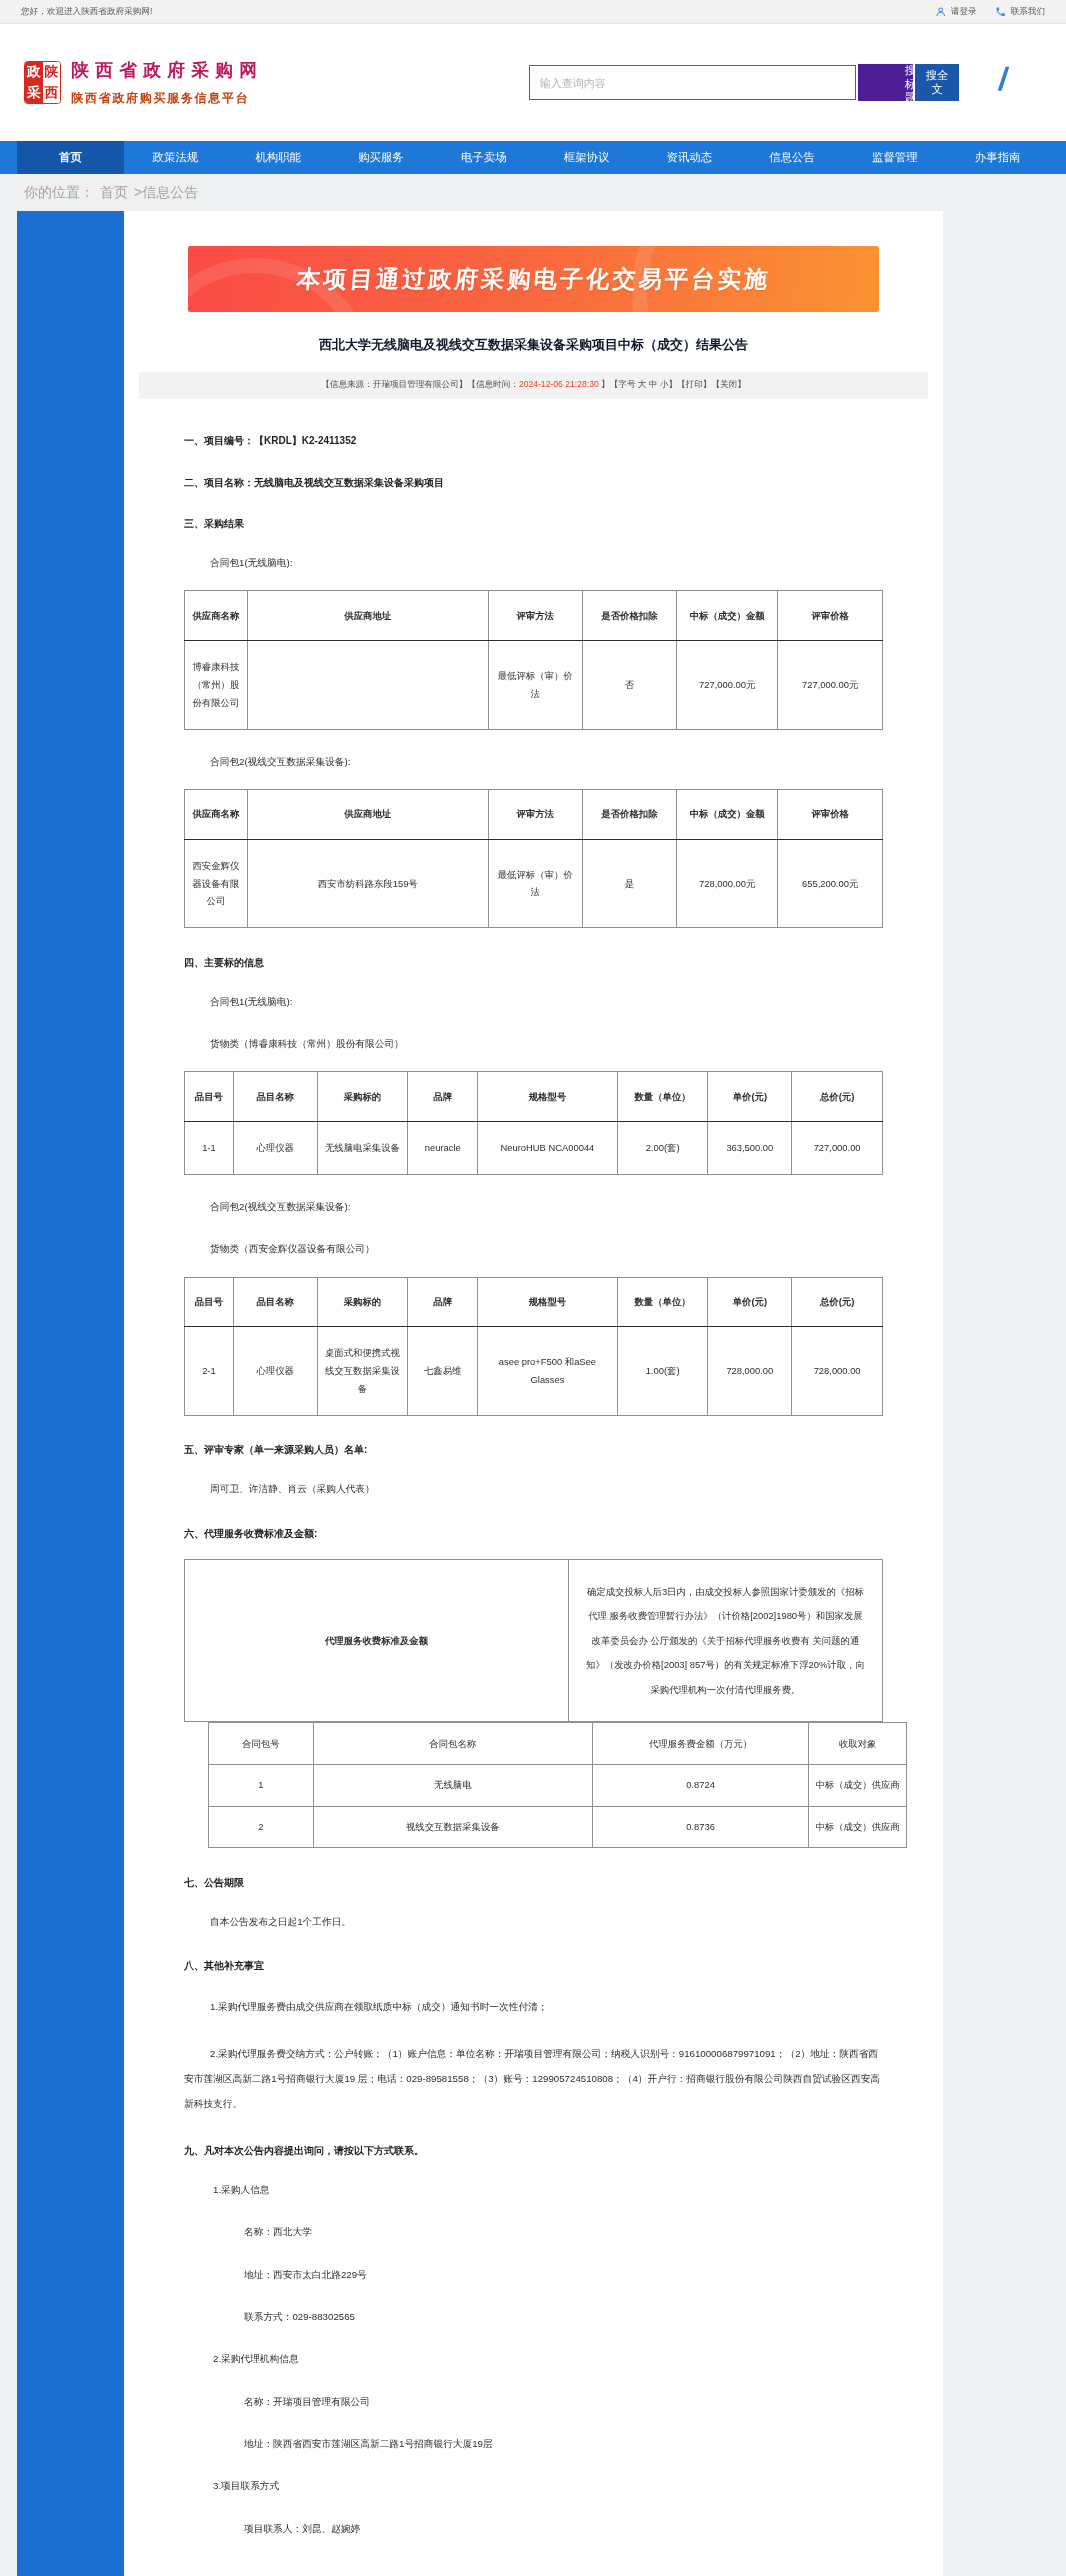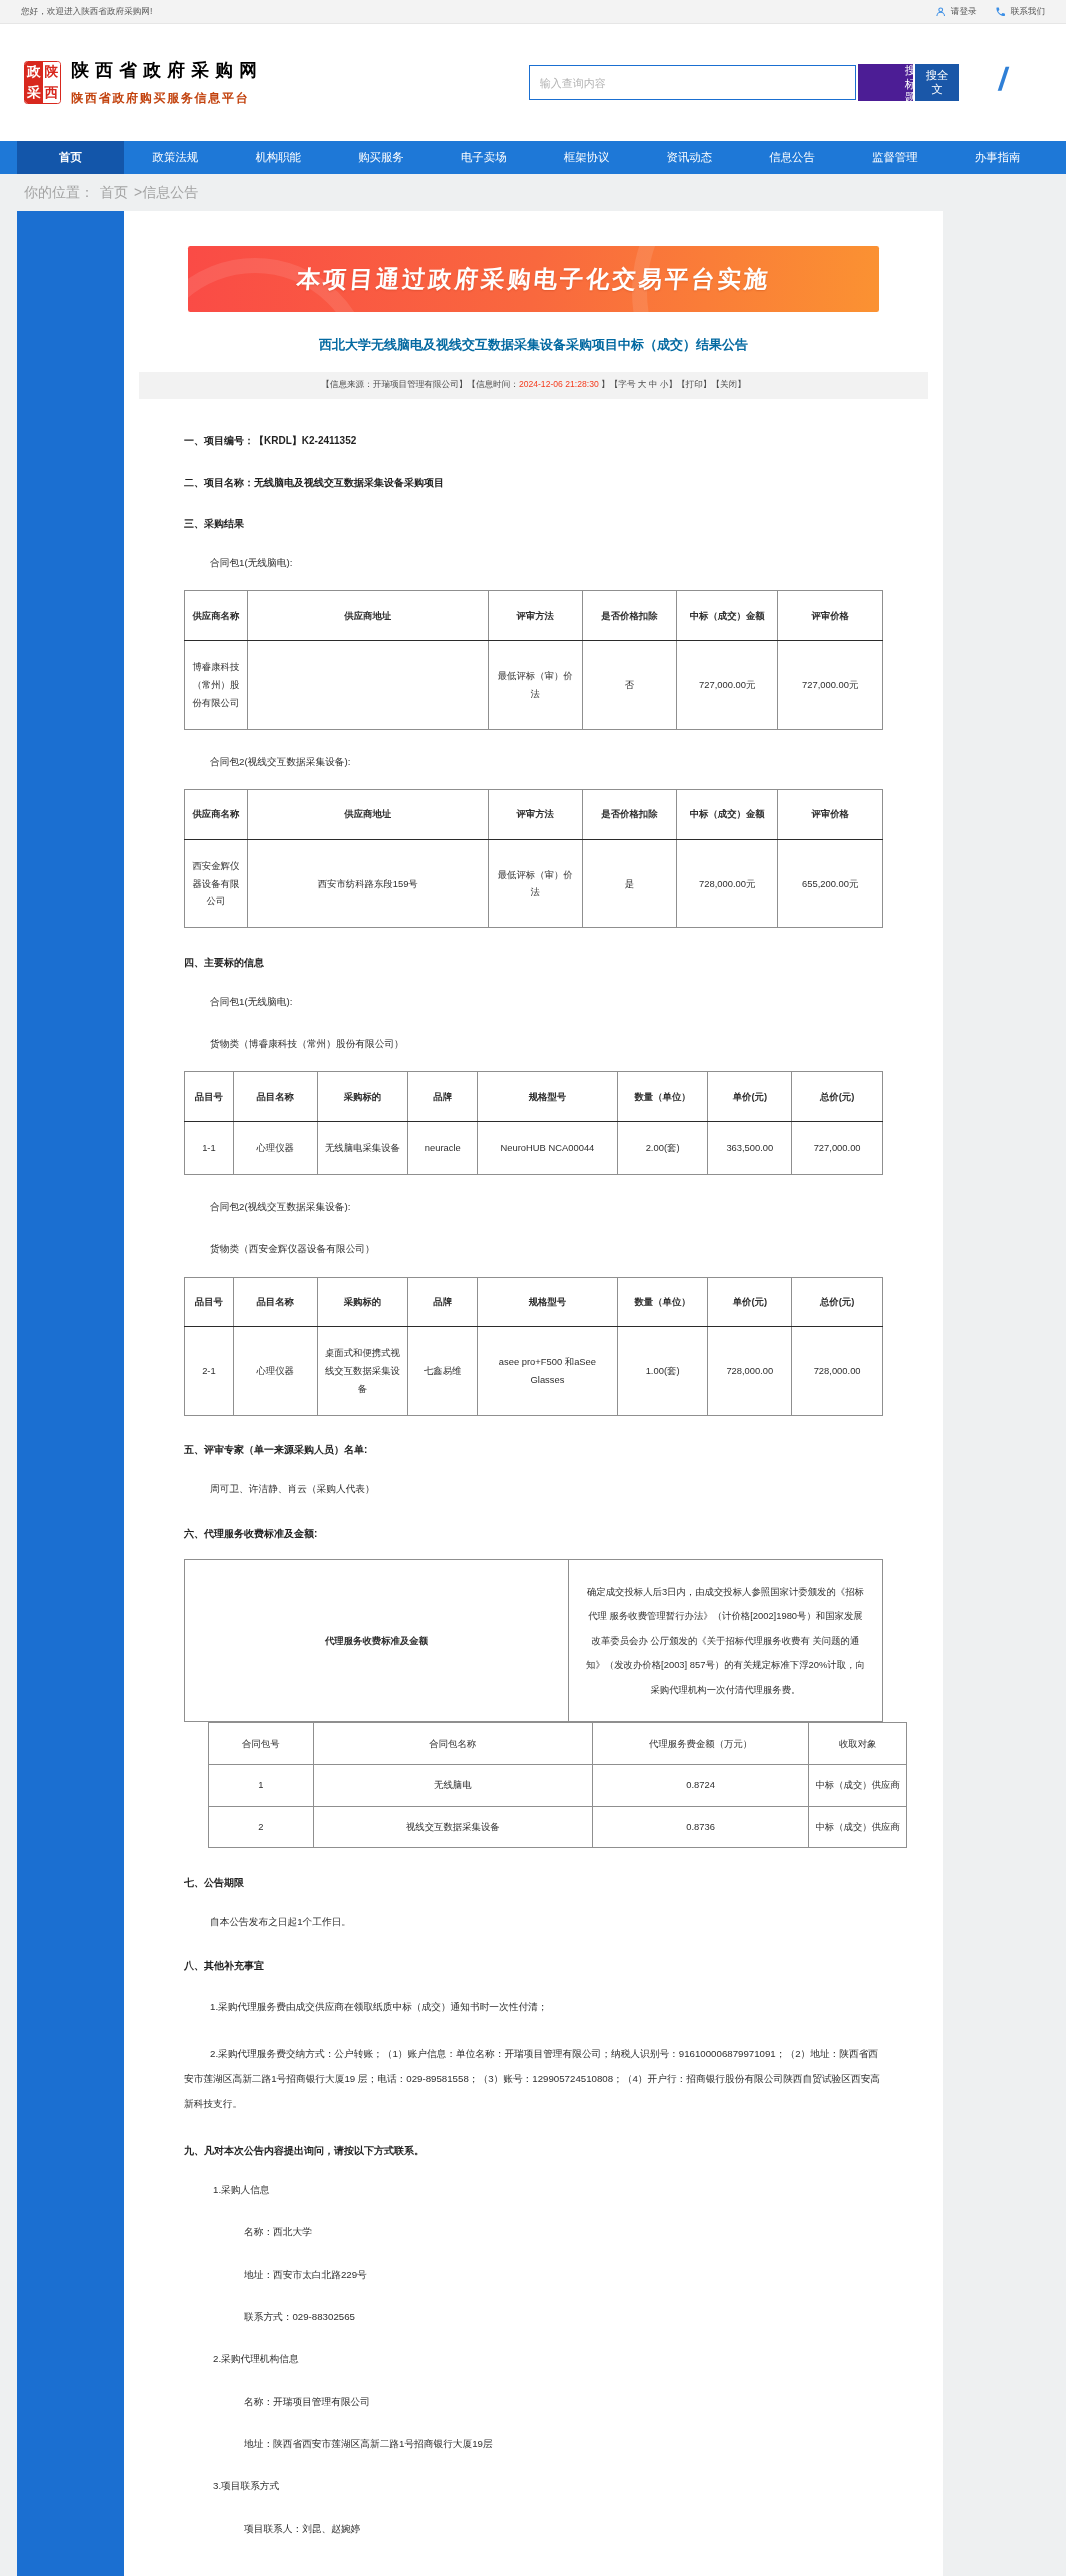--- a/index.html
+++ b/index.html
@@ -23,21 +23,21 @@
   .site-header { background: #fff; height: 117px; display: flex; align-items: center; padding: 0 24px; }
   .logo-seal {
     width: 37px; height: 43px; border: 1.7px solid #d8281e; border-radius: 3.4px;
     display: grid; grid-template-columns: 1fr 1fr; grid-template-rows: 1fr 1fr;
     overflow: hidden; background: #fff; flex: none;
   }
   .logo-seal span { display: flex; align-items: center; justify-content: center; font-size: 13.7px; font-weight: bold; }
   .seal-red { background: #d8281e; color: #fff; }
   .seal-white { background: #fff; color: #d8281e; }
   .brand { margin-left: 10.3px; }
-  .site-title { font-size: 17.7px; font-weight: bold; color: #000000; letter-spacing: 6.3px; }
+  .site-title { font-size: 17.7px; font-weight: bold; color: #be185d; letter-spacing: 6.3px; }
   .site-subtitle { font-size: 12px; font-weight: bold; color: #c2410c; letter-spacing: 1.7px; margin-top: 7.4px; }
   .search-wrap { margin-left: auto; display: flex; align-items: center; }
   .search-input {
     width: 327px; height: 35px; border: 1.1px solid #1a6fd1; padding: 0 10.3px;
     font-size: 11px; color: #333; outline: none; background: #fff;
     font-family: "Liberation Sans", "DejaVu Sans", sans-serif;
   }
   .search-input::placeholder { color: #b3b3b3; }
   .search-btn {
     width: 44px; height: 37px; border: none; color: #fff; font-size: 11.4px;
@@ -71,21 +71,21 @@
     content: ""; position: absolute; border-radius: 50%;
     border: 15px solid rgba(255,255,255,0.10); width: 206px; height: 206px;
   }
   .banner::before { left: -51px; top: 11.4px; }
   .banner::after { right: -46px; bottom: -126px; width: 263px; height: 263px; }
   .banner-text {
     color: #fff; font-size: 23.4px; font-weight: bold; letter-spacing: 2.9px;
     transform: skewX(-5deg); text-shadow: 0 1.1px 1.7px rgba(160,40,0,0.25); z-index: 1;
   }
   
-  .article-title { text-align: center; font-size: 13px; font-weight: bold; color: #0369a1; margin: 23px 51px 17px; line-height: 1.5; }
+  .article-title { text-align: center; font-size: 13px; font-weight: bold; color: #0f172a; margin: 23px 51px 17px; line-height: 1.5; }
   .meta-bar {
     margin: 0 15px; background: #f2f2f2; height: 27px;
     display: flex; align-items: center; justify-content: center;
     font-size: 8.6px; color: #4d4d4d; white-space: nowrap;
   }
   .meta-bar .time-red { color: #f53b1d; }
   .meta-action { cursor: pointer; color: #4d4d4d; }
   
   .article-body { padding: 8px 60px 0; font-size: 9.7px; color: #2e2e2e; }
   .sec-heading { font-weight: bold; font-size: 10px; color: #1f1f1f; margin-top: 27.4px; }

